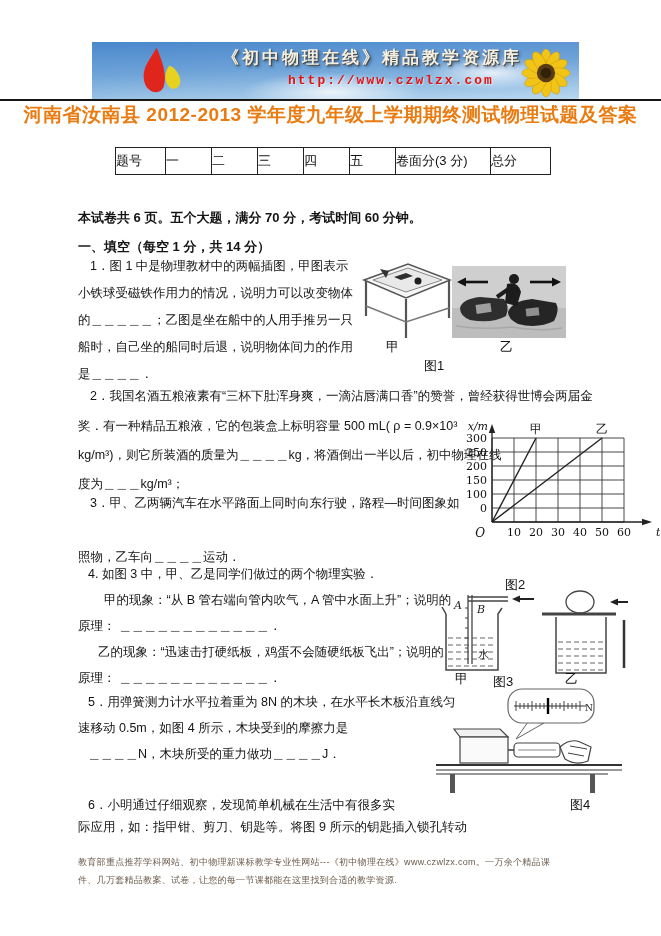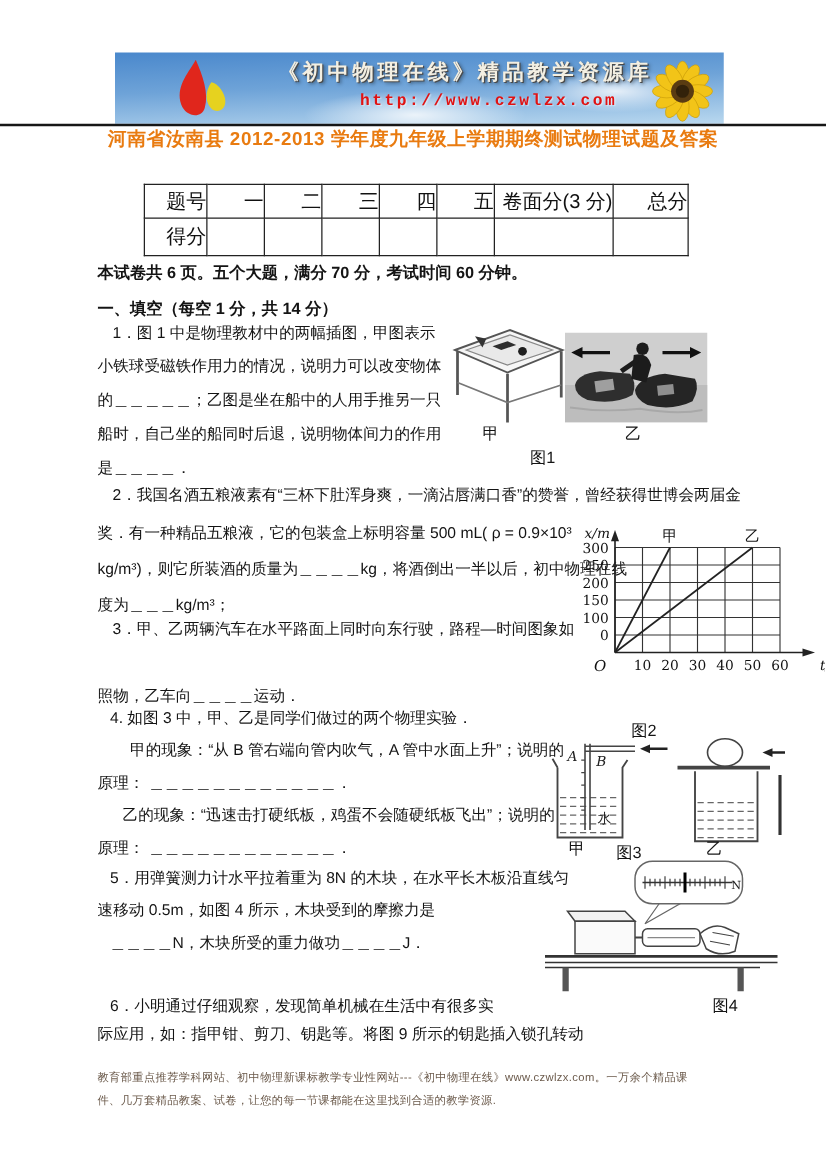--- a/index.html
+++ b/index.html
@@ -13,24 +13,24 @@
   .banner-title{position:absolute;left:130px;top:4px;font-size:17px;font-weight:bold;
                 color:#f3efe2;letter-spacing:3px;white-space:nowrap;
                 text-shadow:1px 1px 0 #4a4a4a,2px 2px 3px rgba(0,0,0,.45);}
   .banner-url{position:absolute;left:196px;top:31px;font-size:13px;font-weight:bold;
               color:#e11212;letter-spacing:2px;font-family:"Liberation Mono","DejaVu Sans Mono",monospace;
               text-shadow:1px 1px 1px rgba(255,255,255,.5);}
   .logo{position:absolute;left:42px;top:4px;}
   .sunflower{position:absolute;right:8px;top:6px;}
   .rule{position:absolute;left:0;top:99px;width:661px;height:2px;background:#161616;}
   .page-title{position:absolute;left:0;top:102px;width:661px;text-align:center;
-              font-size:15px;font-weight:bold;color:#e97b10;letter-spacing:0.5px;}
+              font-size:19px;font-weight:bold;color:#e97b10;letter-spacing:0.5px;}
   
   .score-table{position:absolute;left:115px;top:147px;border-collapse:collapse;table-layout:fixed;}
-  .score-table td{border:1.4px solid #222;font-size:16px;text-align:right;padding:0;color:#111;}
+  .score-table td{border:1.4px solid #222;font-size:13px;text-align:left;padding:0;color:#111;}
   .score-table tr.hd td{height:26px;}
   .score-table tr.sc td{height:29px;}
   
   .tl{position:absolute;font-size:12.5px;white-space:nowrap;color:#141414;}
   .bold{font-weight:bold;font-size:13px;}
   .fig-label{position:absolute;font-size:13px;color:#141414;white-space:nowrap;}
   .footer-line{position:absolute;left:78px;font-size:9px;color:#6b5a4b;letter-spacing:0.3px;white-space:nowrap;}
   svg{position:absolute;}
   svg text{font-family:"DejaVu Serif","Liberation Serif",serif;}
 </style>
@@ -85,30 +85,20 @@
     <tbody>
         <tr class="hd">
       <td>题号</td>
       <td>一</td>
       <td>二</td>
       <td>三</td>
       <td>四</td>
       <td>五</td>
       <td>卷面分(3 分)</td>
       <td>总分</td>
-    </tr>
-    <tr class="sc">
-      <td>得分</td>
-      <td></td>
-      <td></td>
-      <td></td>
-      <td></td>
-      <td></td>
-      <td></td>
-      <td></td>
     </tr>
   </tbody>
     </table>
 
   <div class="tl bold" style="left:78px;top:209px;">本试卷共 6 页。五个大题，满分 70 分，考试时间 60 分钟。</div>
   <div class="tl bold" style="left:78px;top:238px;">一、填空（每空 1 分，共 14 分）</div>
 
   <div class="tl" style="left:90px;top:258px;">1．图 1 中是物理教材中的两幅插图，甲图表示</div>
   <div class="tl" style="left:78px;top:285px;">小铁球受磁铁作用力的情况，说明力可以改变物体</div>
   <div class="tl" style="left:78px;top:339px;">船时，自己坐的船同时后退，说明物体间力的作用</div>

